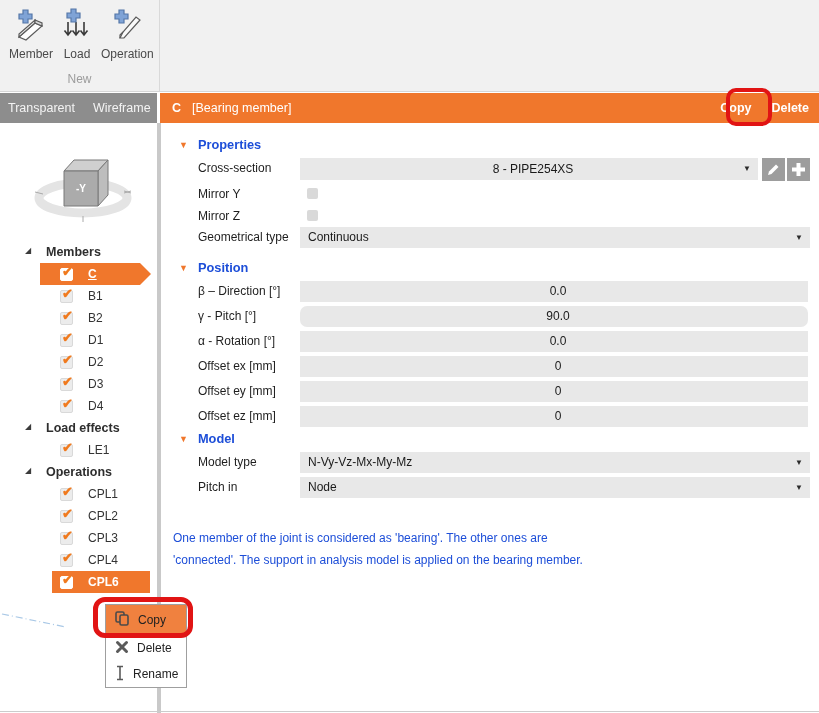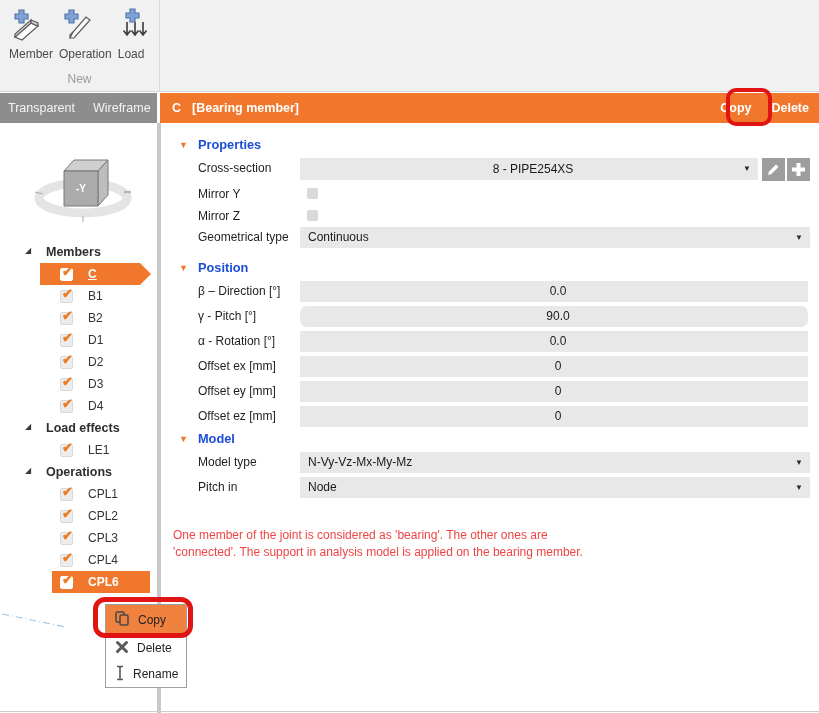--- a/index.html
+++ b/index.html
@@ -4,32 +4,32 @@
 <style>
   * { box-sizing: border-box; margin: 0; padding: 0; }
   body { background: #fff; font-family: "Liberation Sans", sans-serif; }
   #app { position: relative; width: 819px; height: 713px; background: #fff; overflow: hidden; font-size: 12px; color: #333; }
 
   
   .ribbon { position: absolute; left: 0; top: 0; width: 819px; height: 92px; background: #f1f1f1; border-bottom: 1px solid #d6d6d6; }
   .ribbon-divider { position: absolute; left: 159px; top: 0; width: 1px; height: 92px; background: #d9d9d9; }
   .ribbon-group { position: absolute; left: 0; top: 0; width: 159px; height: 92px; }
   .ribbon-buttons { position: absolute; left: 6px; top: 5px; display: flex; }
-  .ribbon-btn { display: flex; flex-direction: column; align-items: flex-start; padding: 2px 3px; cursor: default; }
+  .ribbon-btn { display: flex; flex-direction: column; align-items: center; padding: 2px 3px; cursor: default; }
   .ribbon-btn .lbl { color: #4a4a4a; margin-top: 1px; font-size: 12px; }
   .ribbon-group-label { position: absolute; left: 0; top: 72px; width: 159px; text-align: center; color: #9c9c9c; font-size: 12px; }
 
   
   .viewbar { position: absolute; left: 0; top: 93px; width: 157px; height: 30px; background: #8d8d8d; display: flex; align-items: center; gap: 18px; padding-left: 8px; }
   .viewbar span { color: #f4f4f4; font-size: 12.5px; cursor: default; }
 
   
   .hdr { position: absolute; left: 160px; top: 93px; width: 659px; height: 30px; background: #F0772C; display: flex; align-items: center; color: #fff; font-weight: bold; font-size: 12.5px; }
   .hdr .mid { padding-left: 12px; }
-  .hdr .mtitle { padding-left: 11px; font-weight: bold; }
+  .hdr .mtitle { padding-left: 11px; font-weight: normal; }
   .hdr .spacer { flex: 1; }
   .hdr .act { padding: 0 10px; cursor: pointer; }
 
   
   .leftpanel { position: absolute; left: 0; top: 123px; width: 157px; height: 590px; background: #fff; }
   .splitter { position: absolute; left: 157px; top: 123px; width: 4px; height: 590px; background: #c9c9c9; }
   .bottom-line { position: absolute; left: 0; top: 711px; width: 819px; height: 1px; background: #cccccc; }
 
   .viewcube { position: absolute; left: 28px; top: 10px; width: 110px; height: 100px; }
 
@@ -68,21 +68,21 @@
   .sechdr .stitle { color: #1d4ed8; font-weight: bold; font-size: 12.8px; }
   .flabel { position: absolute; left: 37px; width: 102px; line-height: 21px; color: #1e1e1e; font-size: 12px; }
   .field { position: absolute; left: 139px; height: 21px; background: #e8e8e8; color: #1a1a1a; font-size: 12px; line-height: 21px; padding-left: 8px; cursor: default; }
   .dd { width: 510px; }
   .dd .arr { position: absolute; right: 7px; top: 0; font-size: 8px; color: #2b2b2b; line-height: 21px; }
   .dd-short { width: 458px; text-align: center; }
   .txt { width: 508px; border: none; font-family: "Liberation Sans", sans-serif; text-align: center; }
   input.field { outline: none; }
   .mini-chk { position: absolute; left: 146px; width: 11px; height: 11px; background: #d9d9d9; border-radius: 2px; cursor: pointer; }
   .sqbtn { position: absolute; width: 23px; height: 23px; background: #9d9d9d; display: flex; align-items: center; justify-content: center; cursor: pointer; }
-  .note { position: absolute; left: 12px; top: 404px; width: 414px; color: #ef4444; font-size: 12px; line-height: 17px; }
+  .note { position: absolute; left: 12px; top: 404px; width: 414px; color: #1d4ed8; font-size: 12px; line-height: 22px; }
 </style>
 </head>
 <body>
 
 <div id="app">
 
   <div class="ribbon">
     <div class="ribbon-group">
       <div class="ribbon-buttons">
         <div class="ribbon-btn">
@@ -92,39 +92,39 @@
               <path d="M6 30 L6 27 L22 13 L22 16 Z" fill="#ececec" stroke="#5a5a5a" stroke-width="1.2"></path>
               <path d="M22 13 L29 16 L29 19 L22 16 Z" fill="#d8d8d8" stroke="#5a5a5a" stroke-width="1.2"></path>
               <path d="M10 3 h5 v4 h4 v5 h-4 v4 h-5 v-4 h-4 v-5 h4 z" fill="#7FA3D6" stroke="#5577A8" stroke-width="1.2"></path>
             </svg>
           </span>
           <span class="lbl">Member</span>
         </div>
         <div class="ribbon-btn">
           <span>
             <svg width="36" height="36" viewBox="0 0 36 36">
-              <path d="M11 31 L15 31 L31 13 L27 10 L14 25 Z" fill="#fafafa" stroke="#5a5a5a" stroke-width="1.2"></path>
-              <path d="M11 31 L11 28 L14 25" fill="none" stroke="#5a5a5a" stroke-width="1.2"></path>
-              <path d="M10 3 h5 v4 h4 v5 h-4 v4 h-5 v-4 h-4 v-5 h4 z" fill="#7FA3D6" stroke="#5577A8" stroke-width="1.2"></path>
-            </svg>
-          </span>
-          <span class="lbl">Operation</span>
-        </div>
-        <div class="ribbon-btn">
-          <span>
-            <svg width="36" height="36" viewBox="0 0 36 36">
               <g stroke="#3a3a3a" stroke-width="1.6" fill="none">
                 <path d="M9 15 v13 m-3.5 -4.5 l3.5 4.5 l3.5 -4.5"></path>
                 <path d="M17 15 v13 m-3.5 -4.5 l3.5 4.5 l3.5 -4.5"></path>
                 <path d="M25 15 v13 m-3.5 -4.5 l3.5 4.5 l3.5 -4.5"></path>
               </g>
               <path d="M12 2 h5 v4 h4 v5 h-4 v4 h-5 v-4 h-4 v-5 h4 z" fill="#7FA3D6" stroke="#5577A8" stroke-width="1.2"></path>
             </svg>
           </span>
           <span class="lbl">Load</span>
+        </div>
+        <div class="ribbon-btn">
+          <span>
+            <svg width="36" height="36" viewBox="0 0 36 36">
+              <path d="M11 31 L15 31 L31 13 L27 10 L14 25 Z" fill="#fafafa" stroke="#5a5a5a" stroke-width="1.2"></path>
+              <path d="M11 31 L11 28 L14 25" fill="none" stroke="#5a5a5a" stroke-width="1.2"></path>
+              <path d="M10 3 h5 v4 h4 v5 h-4 v4 h-5 v-4 h-4 v-5 h4 z" fill="#7FA3D6" stroke="#5577A8" stroke-width="1.2"></path>
+            </svg>
+          </span>
+          <span class="lbl">Operation</span>
         </div>
       </div>
       <div class="ribbon-group-label">New</div>
     </div>
     <div class="ribbon-divider"></div>
   </div>
 
   <div class="viewbar">
     <span>Transparent</span>
     <span>Wireframe</span>

